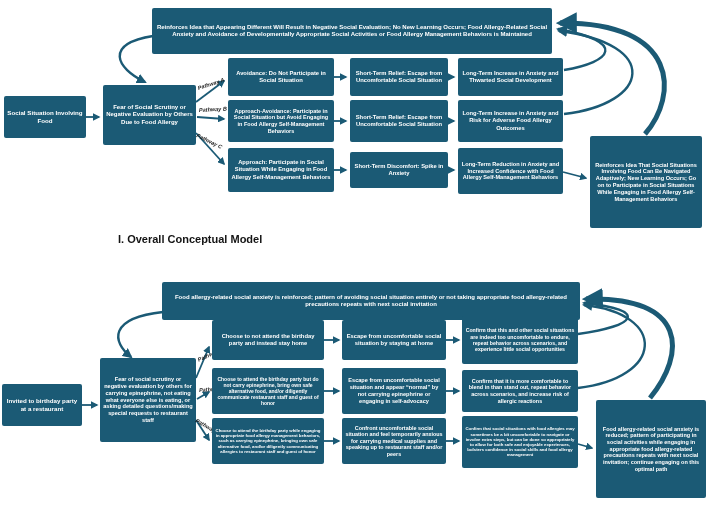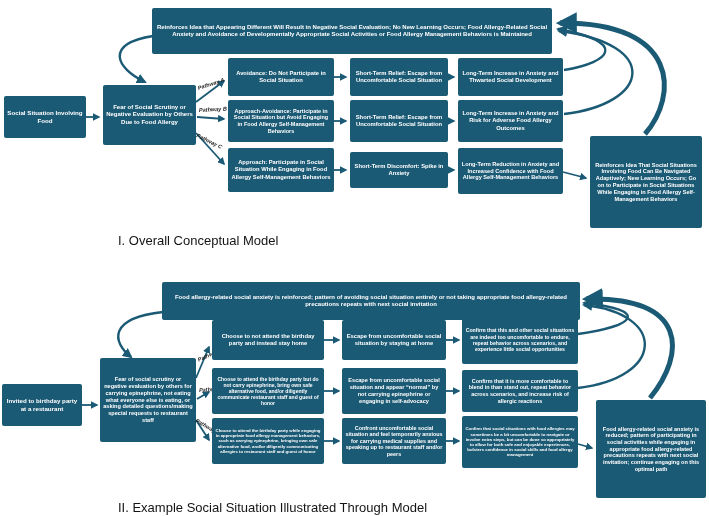--- a/index.html
+++ b/index.html
@@ -14,21 +14,21 @@
   .ah-fill{fill:var(--box-bg);}
   .box{
     position:absolute;
     background:var(--box-bg);
     color:var(--box-text);
     display:flex;align-items:center;justify-content:center;
     text-align:center;font-weight:bold;
     padding:2px 3px;box-sizing:border-box;border-radius:2px;
     line-height:1.22;
   }
-  .caption{position:absolute;color:#141414;font-weight:400;font-size:13px;white-space:nowrap;}
+  .caption{position:absolute;color:#141414;font-weight:700;font-size:11px;white-space:nowrap;}
   .pathway-label{
     position:absolute;color:#1c1c1c;font-style:italic;font-weight:bold;
     font-size:5.5px;white-space:nowrap;transform-origin:left center;
   }
 </style>
 </head>
 <body>
 
 <div class="canvas">
 
@@ -117,15 +117,14 @@
   <div class="box" style="left:212px;top:368px;width:112px;height:46px;font-size:5px;">Choose to attend the birthday party but do not carry epinephrine, bring own safe alternative food, and/or diligently communicate restaurant staff and guest of honor</div>
   <div class="box" style="left:342px;top:368px;width:104px;height:46px;font-size:5.6px;">Escape from uncomfortable social situation and appear “normal” by not carrying epinephrine or engaging in self-advocacy</div>
   <div class="box" style="left:462px;top:370px;width:116px;height:42px;font-size:5.4px;">Confirm that it is more comfortable to blend in than stand out, repeat behavior across scenarios, and increase risk of allergic reactions</div>
 
   <div class="box" style="left:212px;top:418px;width:112px;height:46px;font-size:4.3px;">Choose to attend the birthday party while engaging in appropriate food allergy management behaviors, such as carrying epinephrine, bringing own safe alternative food, and/or diligently communicating allergies to restaurant staff and guest of honor</div>
   <div class="box" style="left:342px;top:418px;width:104px;height:46px;font-size:5.4px;">Confront uncomfortable social situation and feel temporarily anxious for carrying medical supplies and speaking up to restaurant staff and/or peers</div>
   <div class="box" style="left:462px;top:416px;width:116px;height:52px;font-size:4.3px;">Confirm that social situations with food allergies may sometimes be a bit uncomfortable to navigate or involve extra steps, but can be done so appropriately to allow for both safe and enjoyable experiences, bolsters confidence in social skills and food allergy management</div>
 
   <div class="box" style="left:596px;top:400px;width:110px;height:98px;font-size:5.5px;">Food allergy-related social anxiety is reduced; pattern of participating in social activities while engaging in appropriate food allergy-related precautions repeats with next social invitation; continue engaging on this optimal path</div>
 
-  <div class="caption" style="left:118px;top:500px;">II. Example Social Situation Illustrated Through Model</div>
 
 </div>
 
 </body></html>

